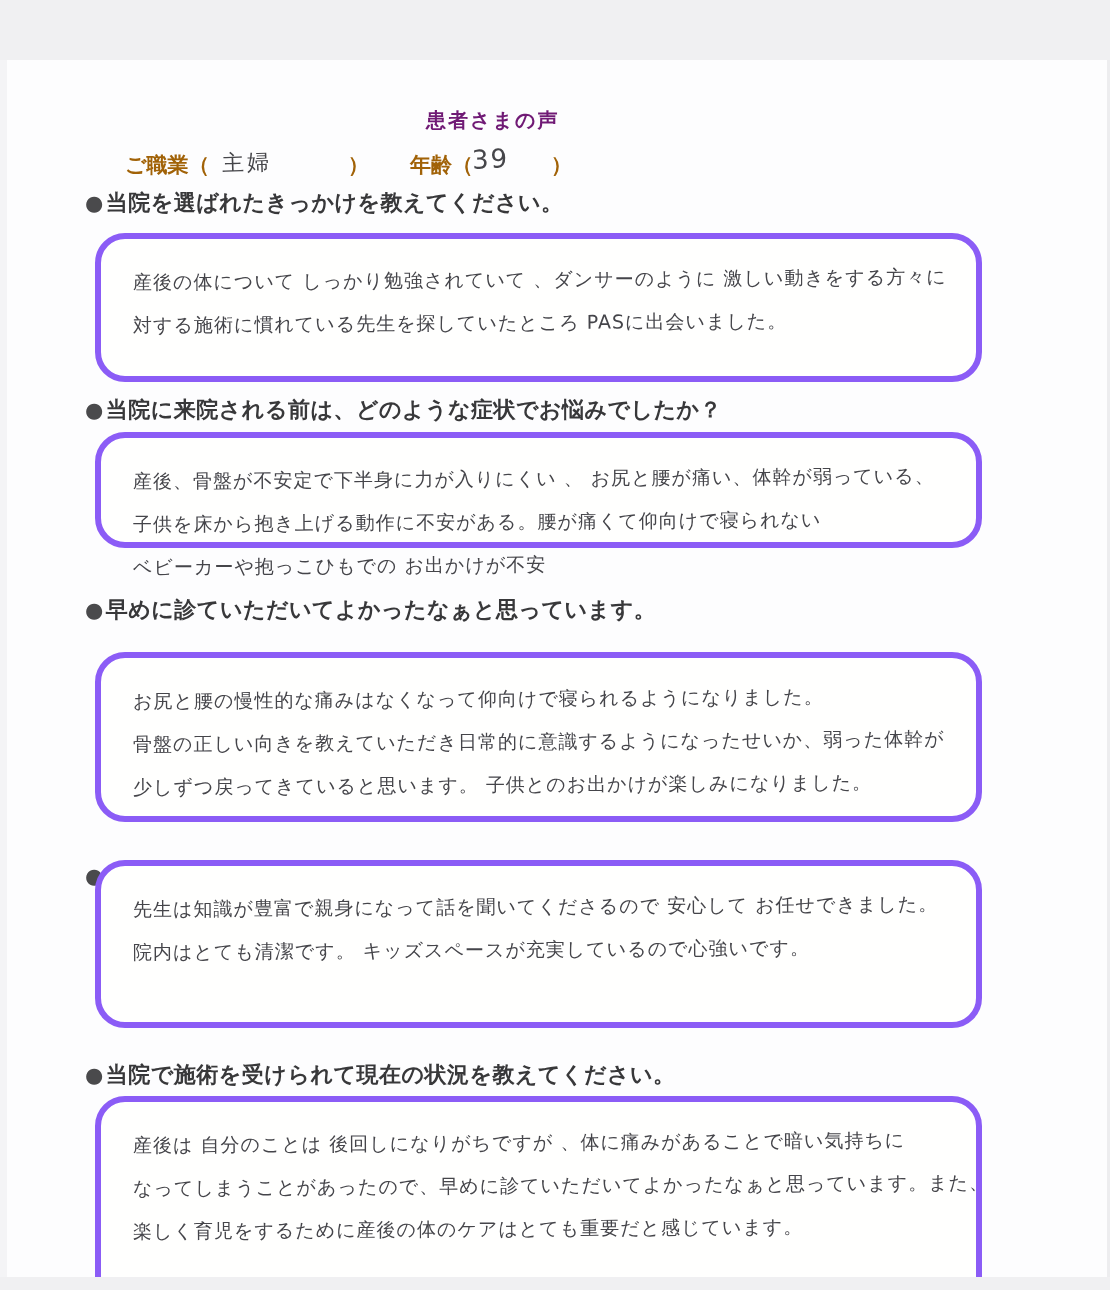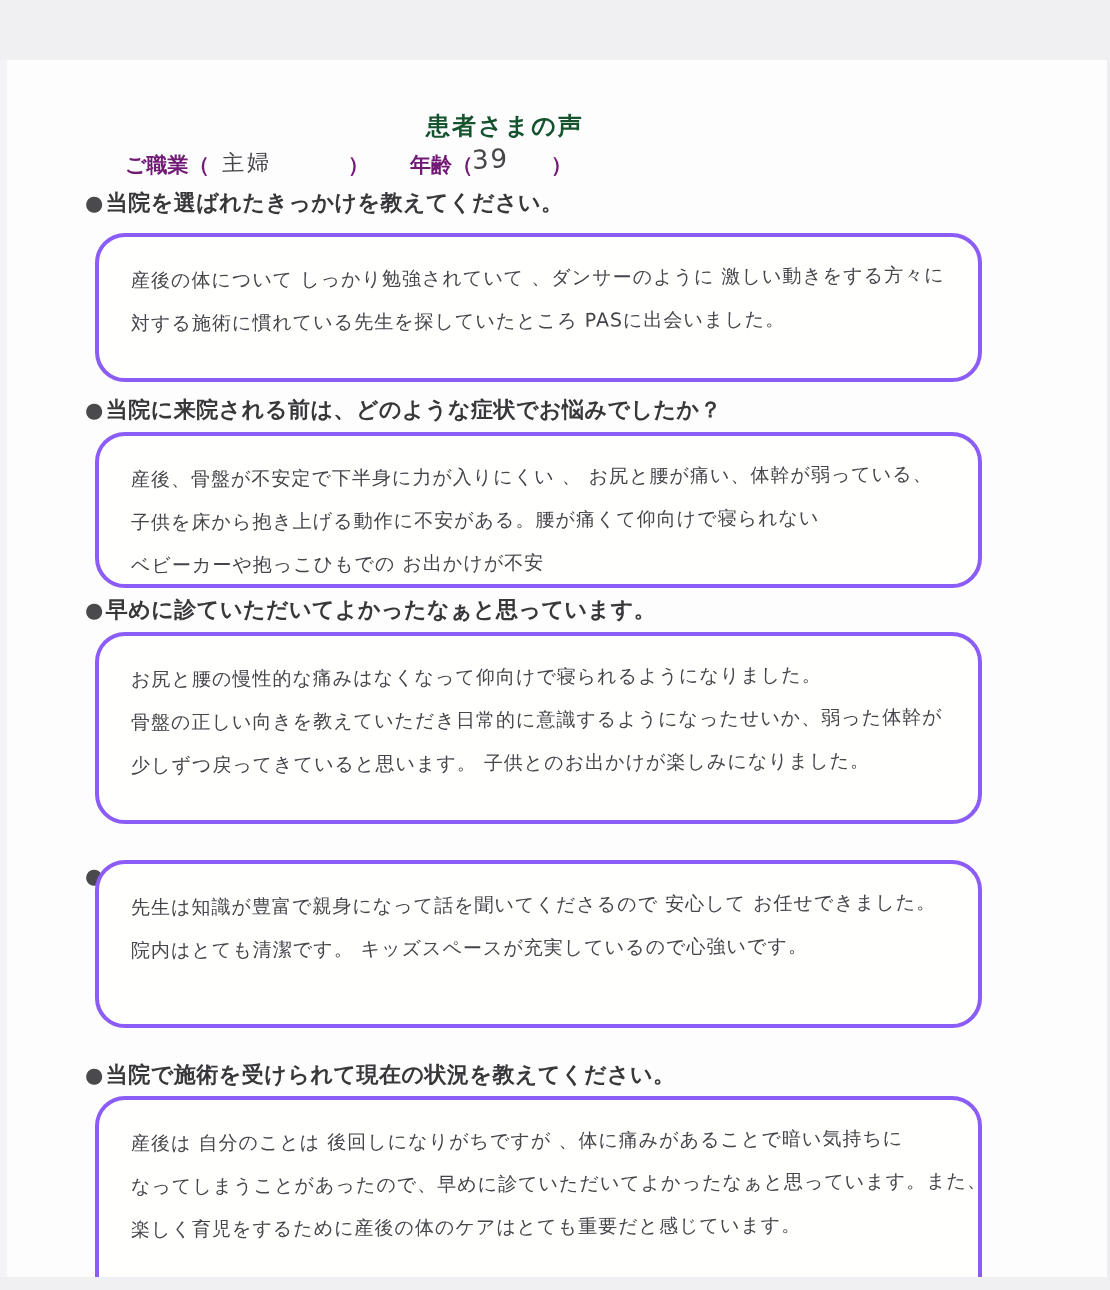--- a/index.html
+++ b/index.html
@@ -10,39 +10,39 @@
     color: #3c3c3e;
   }
   .band { position: absolute; left: 0; width: 1110px; background: #f0f0f2; }
   .band.top { top: 0; height: 60px; }
   .band.bottom { top: 1277px; height: 13px; }
   .edge-left { position: absolute; left: 0; top: 60px; width: 7px; height: 1230px; background: #f4f4f6; }
   .edge-right { position: absolute; left: 1107px; top: 60px; width: 3px; height: 1230px; background: #ededef; }
 
   .form-title {
     position: absolute; top: 94px; left: 426px;
-    font-size: 24px; font-weight: bold; letter-spacing: 2px; color: #14532d;
+    font-size: 20px; font-weight: bold; letter-spacing: 2px; color: #701a75;
   }
 
-  .meta { position: absolute; top: 151px; font-size: 21px; font-weight: 600; color: #701a75; }
+  .meta { position: absolute; top: 151px; font-size: 21px; font-weight: 600; color: #a16207; }
   .hand { color: #46464a; font-weight: 500; }
   .hand-occ { position: absolute; top: 148px; left: 222px; font-size: 22px; transform: rotate(-2deg); letter-spacing: 3px; }
   .hand-age { position: absolute; top: 144px; left: 472px; font-size: 26px; transform: rotate(-3deg); letter-spacing: 2px; }
 
   .q-label {
     position: absolute; left: 85px;
     font-size: 22px; font-weight: 600; color: #38383a; letter-spacing: 0.5px;
     white-space: nowrap;
   }
   .bullet { font-size: 21px; margin-right: 2px; color: #4a4a4c; }
 
   .abox {
     position: absolute; left: 95px; width: 887px;
     background: #fffffe;
-    border: 4px solid #8b5cf6; border-radius: 30px;
+    border: 6px solid #8b5cf6; border-radius: 30px;
     box-sizing: border-box;
     padding: 19px 26px 0 32px;
   }
   .hand-line {
     font-size: 19px; line-height: 43px; letter-spacing: 1px;
     white-space: nowrap; color: #45454a;
     transform: rotate(-0.4deg);
   }
 </style>
 </head>
@@ -70,30 +70,30 @@
   <span class="bullet">●</span><span>当院を選ばれたきっかけを教えてください。</span>
 </div>
 <div class="abox" style="top:233px; height:149px;">
   <div class="hand-line">産後の体について しっかり勉強されていて 、ダンサーのように 激しい動きをする方々に</div>
   <div class="hand-line">対する施術に慣れている先生を探していたところ PASに出会いました。</div>
 </div>
 
 <div class="q-label" style="top:395px;">
   <span class="bullet">●</span><span>当院に来院される前は、どのような症状でお悩みでしたか？</span>
 </div>
-<div class="abox" style="top:432px; height:156px;">
+<div class="abox" style="top:432px; height:116px;">
   <div class="hand-line">産後、骨盤が不安定で下半身に力が入りにくい 、 お尻と腰が痛い、体幹が弱っている、</div>
   <div class="hand-line">子供を床から抱き上げる動作に不安がある。腰が痛くて仰向けで寝られない</div>
   <div class="hand-line">ベビーカーや抱っこひもでの お出かけが不安</div>
 </div>
 
 <div class="q-label" style="top:595px;">
   <span class="bullet">●</span><span>早めに診ていただいてよかったなぁと思っています。</span>
 </div>
-<div class="abox" style="top:632px; height:192px;">
+<div class="abox" style="top:652px; height:170px;">
   <div class="hand-line">お尻と腰の慢性的な痛みはなくなって仰向けで寝られるようになりました。</div>
   <div class="hand-line">骨盤の正しい向きを教えていただき日常的に意識するようになったせいか、弱った体幹が</div>
   <div class="hand-line">少しずつ戻ってきていると思います。 子供とのお出かけが楽しみになりました。</div>
 </div>
 
 <div class="q-label" style="top:826px;margin-top:35px;">
   <span class="bullet">●</span><span>先生や院内の雰囲気はいかがでしたか？</span>
 </div>
 <div class="abox" style="top:860px; height:168px;">
   <div class="hand-line">先生は知識が豊富で親身になって話を聞いてくださるので 安心して お任せできました。</div>

